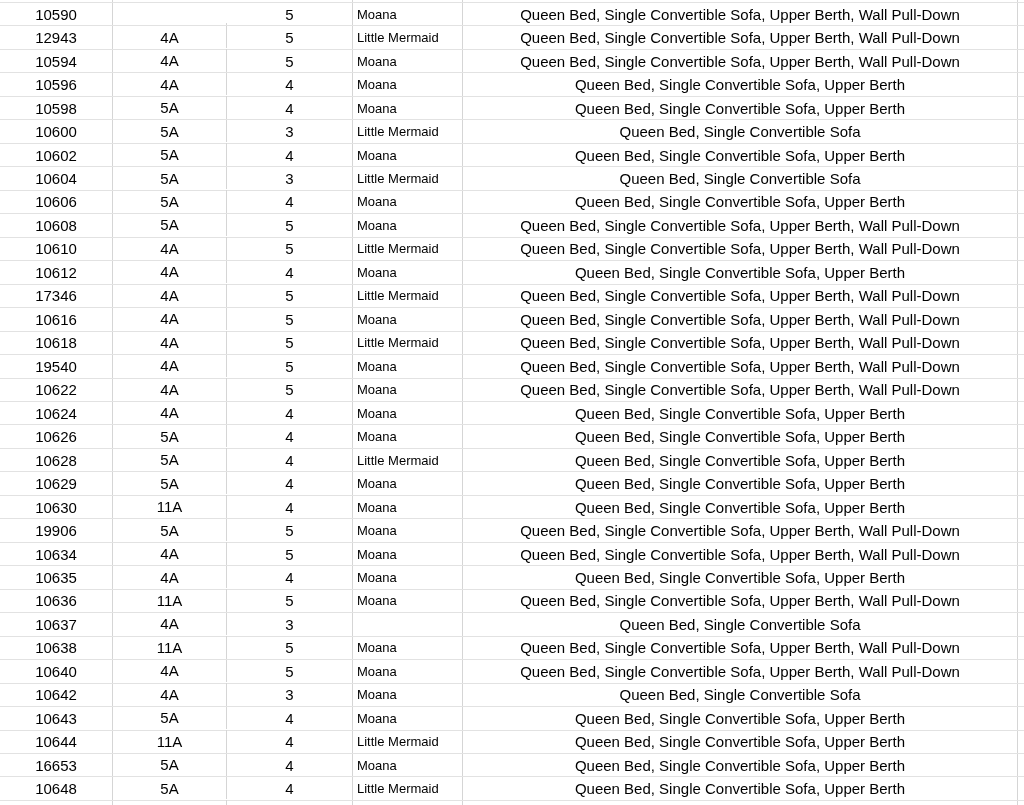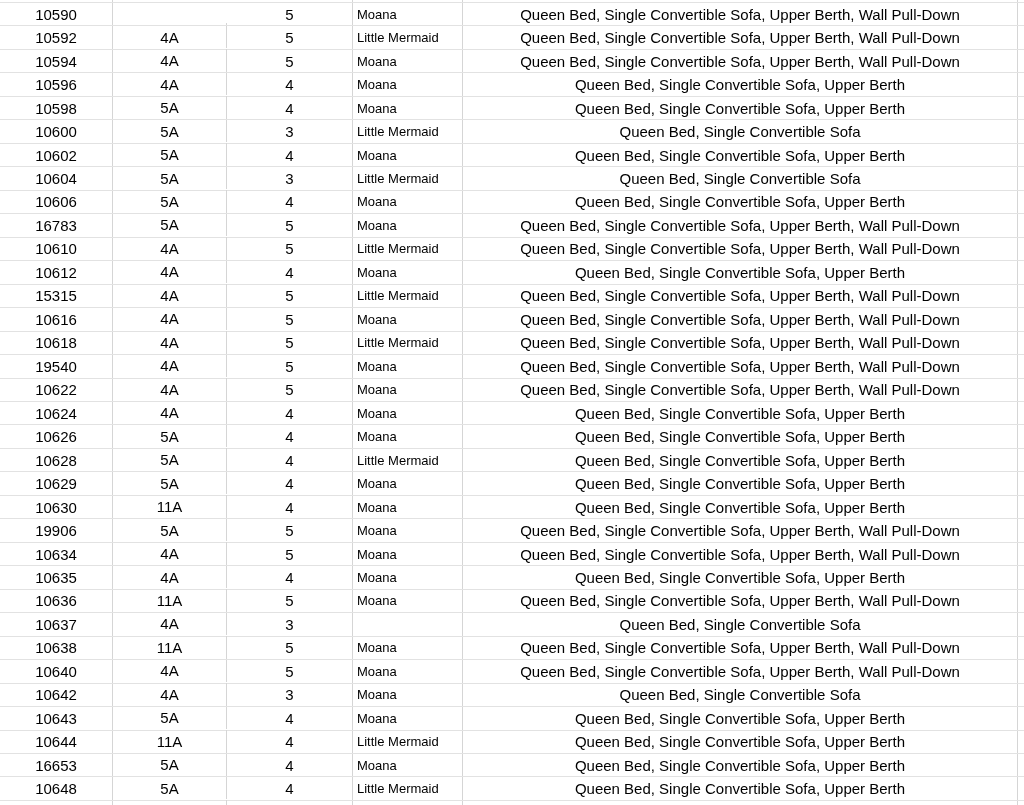--- a/index.html
+++ b/index.html
@@ -63,21 +63,21 @@
   <div class="row">
     <div class="cell c1">10590</div>
     <div class="cell c2">4A</div>
     <div class="cell c3">5</div>
     <div class="cell c4">Moana</div>
     <div class="cell c5">Queen Bed, Single Convertible Sofa, Upper Berth, Wall Pull-Down</div>
     <div class="cell c6"></div>
   </div>
 
   <div class="row">
-    <div class="cell c1">10592</div>
+    <div class="cell c1">12943</div>
     <div class="cell c2">4A</div>
     <div class="cell c3">5</div>
     <div class="cell c4">Little Mermaid</div>
     <div class="cell c5">Queen Bed, Single Convertible Sofa, Upper Berth, Wall Pull-Down</div>
     <div class="cell c6"></div>
   </div>
 
   <div class="row">
     <div class="cell c1">10594</div>
     <div class="cell c2">4A</div>
@@ -135,21 +135,21 @@
   <div class="row">
     <div class="cell c1">10606</div>
     <div class="cell c2">5A</div>
     <div class="cell c3">4</div>
     <div class="cell c4">Moana</div>
     <div class="cell c5">Queen Bed, Single Convertible Sofa, Upper Berth</div>
     <div class="cell c6"></div>
   </div>
 
   <div class="row">
-    <div class="cell c1">16783</div>
+    <div class="cell c1">10608</div>
     <div class="cell c2">4A</div>
     <div class="cell c3">5</div>
     <div class="cell c4">Moana</div>
     <div class="cell c5">Queen Bed, Single Convertible Sofa, Upper Berth, Wall Pull-Down</div>
     <div class="cell c6"></div>
   </div>
 
   <div class="row">
     <div class="cell c1">10610</div>
     <div class="cell c2">4A</div>
@@ -162,21 +162,21 @@
   <div class="row">
     <div class="cell c1">10612</div>
     <div class="cell c2">4A</div>
     <div class="cell c3">4</div>
     <div class="cell c4">Moana</div>
     <div class="cell c5">Queen Bed, Single Convertible Sofa, Upper Berth</div>
     <div class="cell c6"></div>
   </div>
 
   <div class="row">
-    <div class="cell c1">15315</div>
+    <div class="cell c1">17346</div>
     <div class="cell c2">4A</div>
     <div class="cell c3">5</div>
     <div class="cell c4">Little Mermaid</div>
     <div class="cell c5">Queen Bed, Single Convertible Sofa, Upper Berth, Wall Pull-Down</div>
     <div class="cell c6"></div>
   </div>
 
   <div class="row">
     <div class="cell c1">10616</div>
     <div class="cell c2">4A</div>

